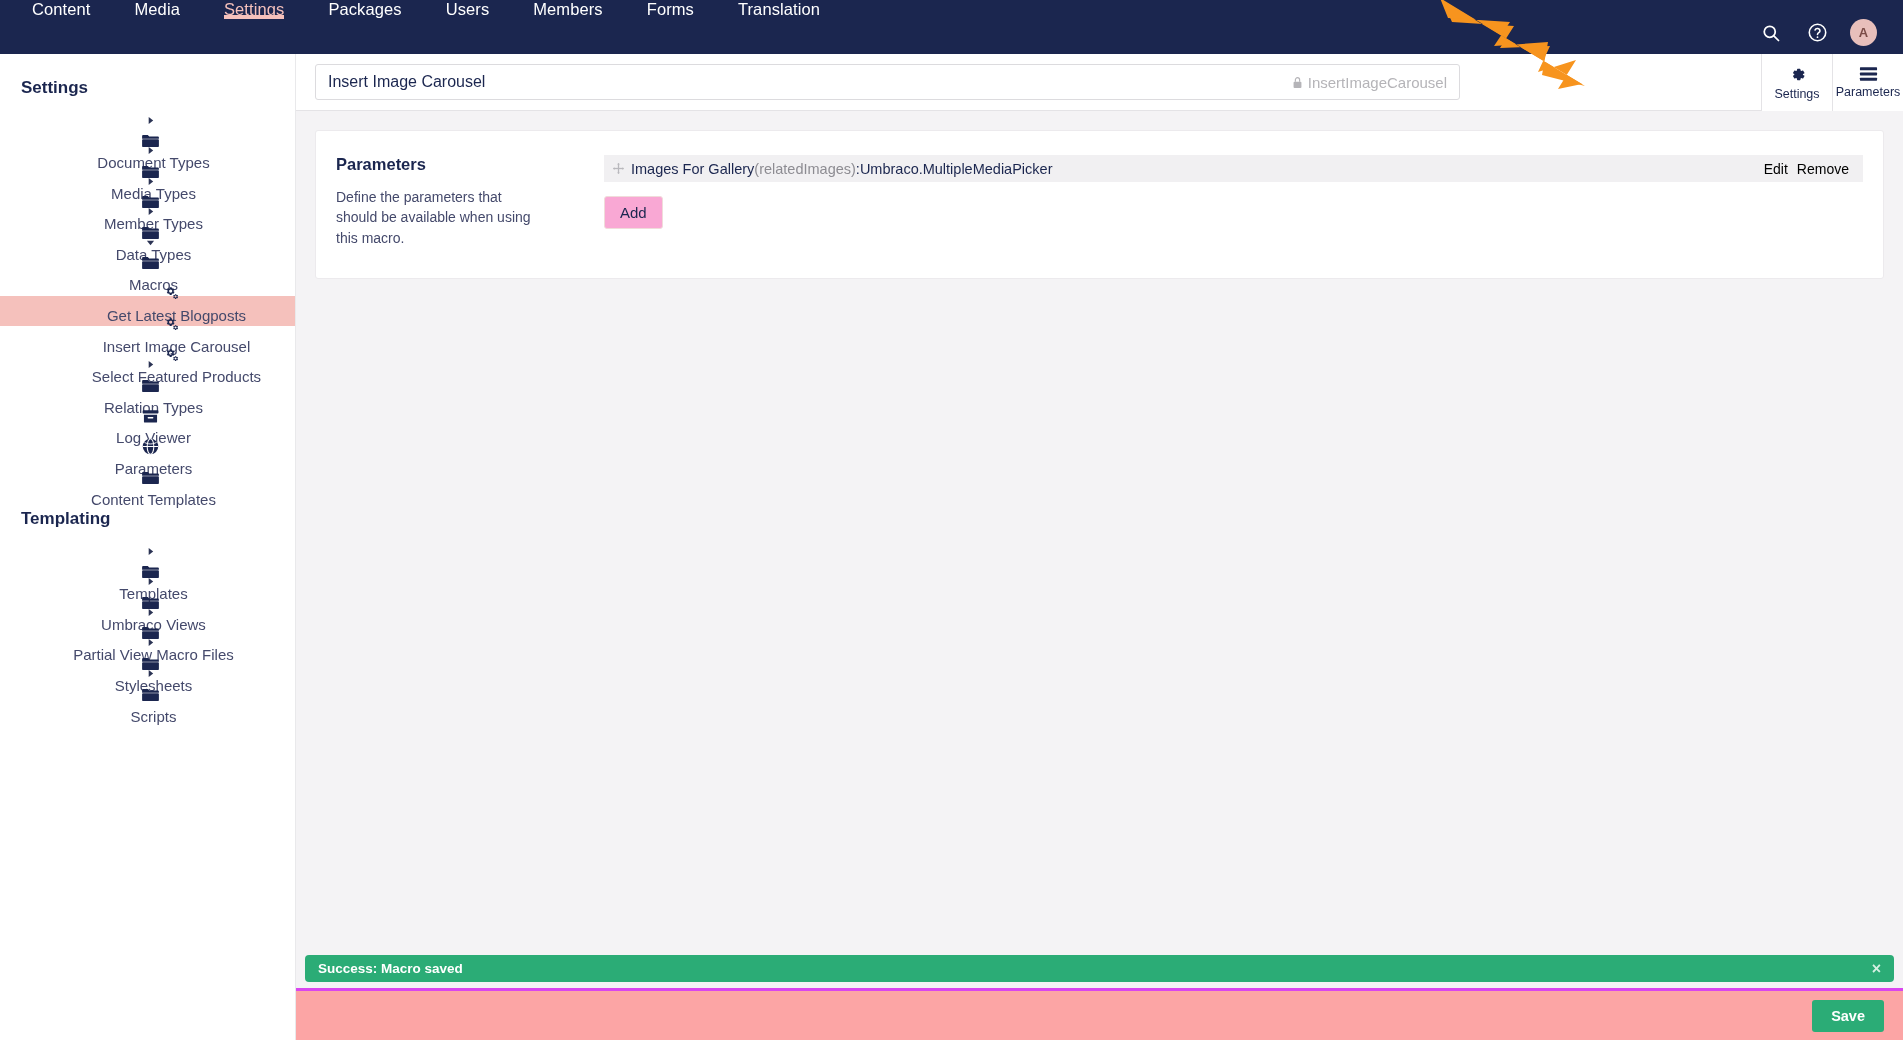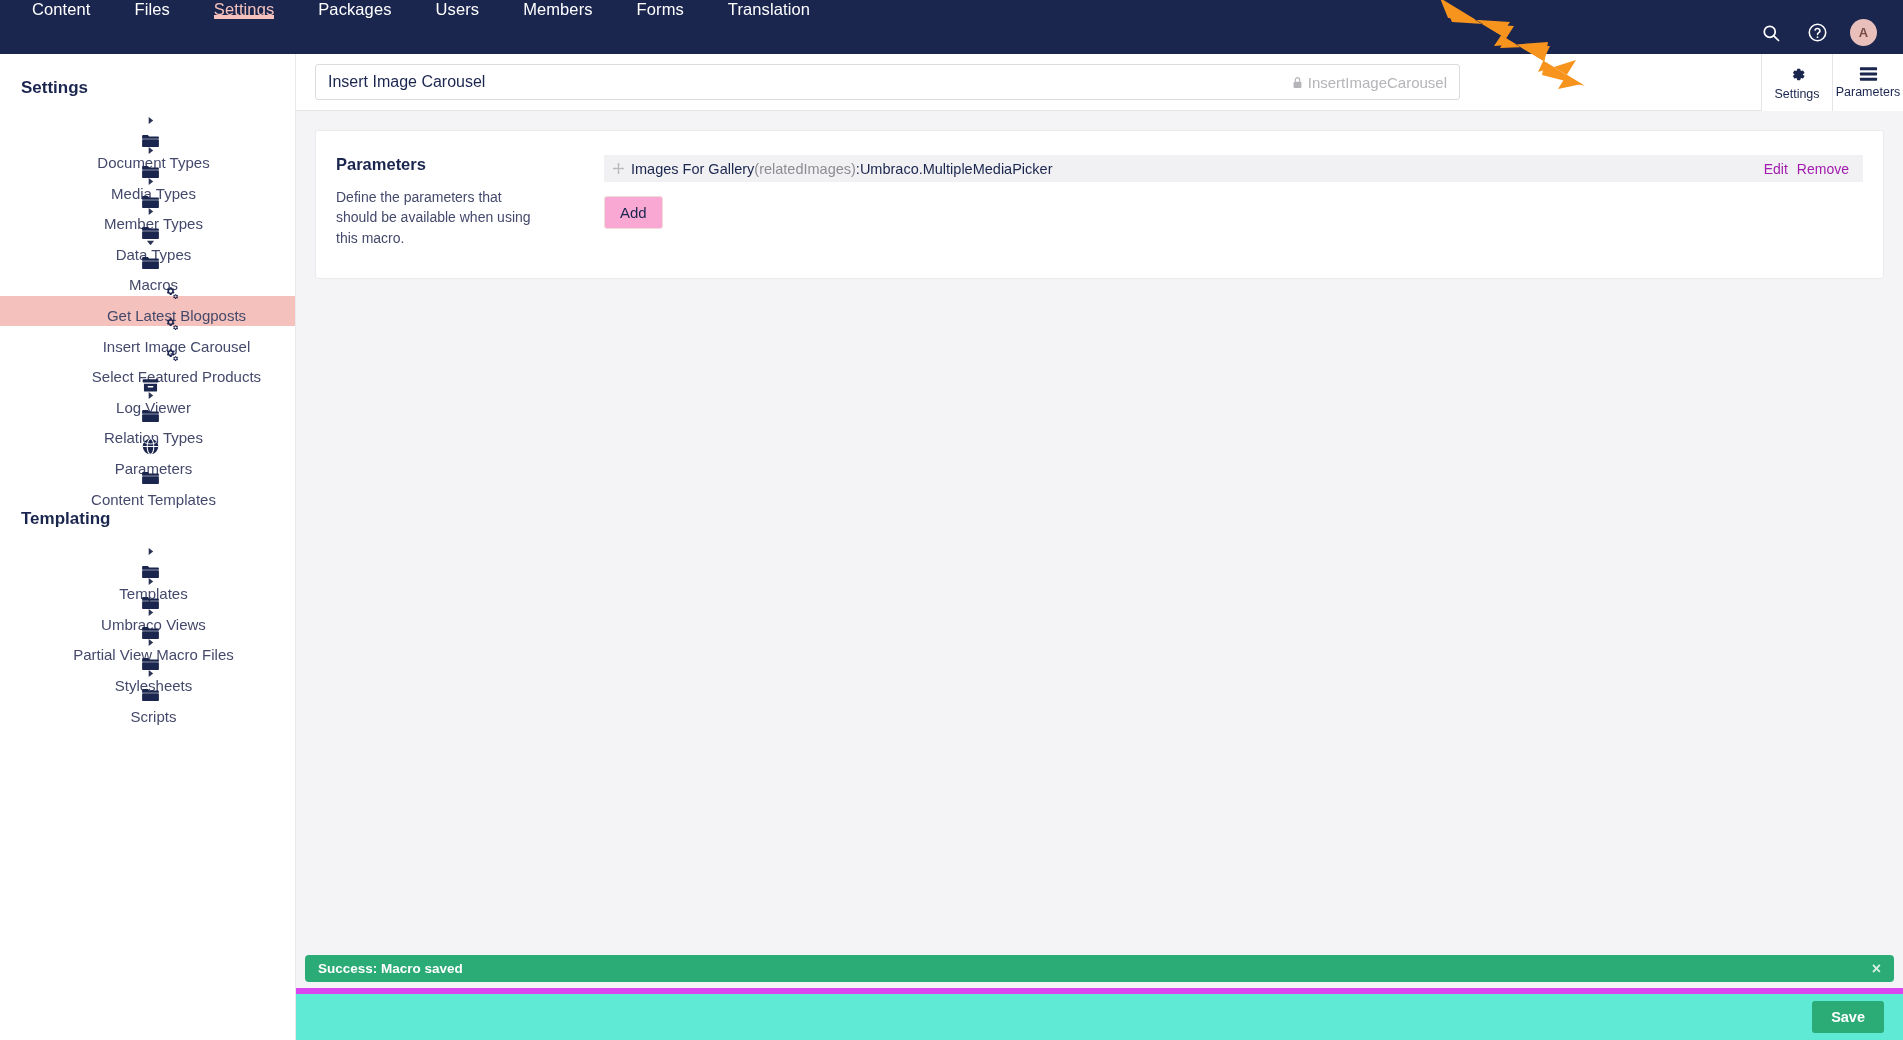--- a/index.html
+++ b/index.html
@@ -186,21 +186,21 @@
     margin-bottom: 14px;
   }
   .drag-handle {
     color: #b9b8bd; margin-right: 7px;
     display: flex; align-items: center;
     cursor: move;
   }
   .param-alias { color: #8d8c92; }
   .param-actions { margin-left: auto; display: flex; gap: 9px; }
   .param-actions a {
-    color: #a21caf; font-size: 14px;
+    color: #000000; font-size: 14px;
     text-decoration: none; cursor: pointer;
   }
   .add-btn {
     background: #f9a8d4;
     border: 1px solid #f0dcda;
     border-radius: 3px;
     color: #1b264f;
     font-size: 15px;
     font-family: "Liberation Sans", sans-serif;
     padding: 7px 15px;
@@ -222,22 +222,22 @@
   }
   .notification .close {
     margin-left: auto;
     color: #d6f0e3; font-size: 16px;
     cursor: pointer; line-height: 1;
   }
 
   .footer-bar {
     position: absolute; left: 0; right: 0; bottom: 0;
     height: 52px;
-    background: #5eead4;
-    border-top: 6px solid #d946ef;
+    background: #fca5a5;
+    border-top: 3px solid #d946ef;
     display: flex; align-items: center; justify-content: flex-end;
     padding-right: 19px;
   }
   .save-btn {
     background: #2bac76;
     border: 0; border-radius: 3px;
     color: #fff; font-size: 14.5px; font-weight: 700;
     font-family: "Liberation Sans", sans-serif;
     padding: 8px 19px;
     cursor: pointer;
@@ -253,21 +253,21 @@
   }
 </style>
 </head>
 <body>
 
 <div id="app">
 
   <div class="topnav">
     <div class="nav-items" id="nav-items">
         <div class="nav-item">Content</div>
-        <div class="nav-item">Files</div>
+        <div class="nav-item">Media</div>
         <div class="nav-item active">Settings</div>
         <div class="nav-item">Packages</div>
         <div class="nav-item">Users</div>
         <div class="nav-item">Members</div>
         <div class="nav-item">Forms</div>
         <div class="nav-item">Translation</div>
       </div>
     <div class="nav-right">
       <div class="nav-icon">
         <svg width="20" height="20" viewBox="0 0 24 24" fill="none" stroke="#ffffff" stroke-width="2.1">
@@ -397,47 +397,47 @@
           </span>
           <span class="tree-icon">
             <svg width="16" height="15" viewBox="0 0 18 17" fill="#1b264f">
               <path d="M11.6 6.6l-.95-.55a4.1 4.1 0 0 0 0-.6l.95-.55a.36.36 0 0 0 .15-.45l-.9-1.55a.36.36 0 0 0-.45-.15l-1 .36a4.2 4.2 0 0 0-.52-.3l-.16-1.07a.36.36 0 0 0-.36-.3H6.6a.36.36 0 0 0-.36.3l-.16 1.07c-.18.09-.35.19-.52.3l-1-.36a.36.36 0 0 0-.45.15l-.9 1.55a.36.36 0 0 0 .15.45l.95.55a4.1 4.1 0 0 0 0 .6l-.95.55a.36.36 0 0 0-.15.45l.9 1.55c.09.16.28.22.45.15l1-.36c.17.11.34.21.52.3l.16 1.07c.03.17.18.3.36.3h1.76c.18 0 .33-.13.36-.3l.16-1.07c.18-.09.35-.19.52-.3l1 .36c.17.07.36.01.45-.15l.9-1.55a.36.36 0 0 0-.15-.45zM7.48 7.6a1.85 1.85 0 1 1 0-3.7 1.85 1.85 0 0 1 0 3.7z"></path>
               <path d="M15.7 12.5l-.6-.35a2.6 2.6 0 0 0 0-.38l.6-.35a.23.23 0 0 0 .1-.28l-.57-.98a.23.23 0 0 0-.28-.1l-.63.23a2.7 2.7 0 0 0-.33-.19l-.1-.68a.23.23 0 0 0-.23-.19h-1.12a.23.23 0 0 0-.23.19l-.1.68c-.11.06-.22.12-.33.19l-.63-.23a.23.23 0 0 0-.28.1l-.57.98a.23.23 0 0 0 .1.28l.6.35a2.6 2.6 0 0 0 0 .38l-.6.35a.23.23 0 0 0-.1.28l.57.98c.06.1.18.14.28.1l.63-.23c.11.07.22.13.33.19l.1.68c.02.11.12.19.23.19h1.12c.11 0 .21-.08.23-.19l.1-.68c.11-.6.22-.12.33-.19l.63.23c.1.04.22 0 .28-.1l.57-.98a.23.23 0 0 0-.1-.28zm-2.67.63a1.17 1.17 0 1 1 0-2.34 1.17 1.17 0 0 1 0 2.34z"></path>
             </svg>
           </span>
           <span class="tree-label">Select Featured Products</span>
         </div>
         <div class="tree-row">
+          <span class="caret">
+            <svg width="9" height="9" viewBox="0 0 10 10" fill="#2b3354">
+              <path d="M3 1v8l5-4z"></path>
+            </svg>
+          </span>
+          <span class="tree-icon">
+            <svg width="17" height="14" viewBox="0 0 18 15" fill="#1b264f">
+              <path d="M0 2.2A1.1 1.1 0 0 1 1.1 1.1h5l1.5 1.6H17a1 1 0 0 1 1 1V5H0z"></path>
+              <rect x="0" y="5.6" width="18" height="8.4" rx="0.8"></rect>
+            </svg>
+          </span>
+          <span class="tree-label">Relation Types</span>
+        </div>
+        <div class="tree-row">
           <span class="caret spacer">
             <svg width="9" height="9" viewBox="0 0 10 10" fill="#2b3354">
               <path d="M3 1v8l5-4z"></path>
             </svg>
           </span>
           <span class="tree-icon">
             <svg width="17" height="15" viewBox="0 0 18 16" fill="#1b264f">
               <rect x="0.6" y="1.4" width="16.8" height="3.4" rx="0.7"></rect>
               <path d="M2 6.2h14v7.3a1 1 0 0 1-1 1H3a1 1 0 0 1-1-1z"></path>
               <rect x="6" y="8.4" width="6" height="1.7" rx="0.5" fill="#ffffff"></rect>
             </svg>
           </span>
           <span class="tree-label">Log Viewer</span>
-        </div>
-        <div class="tree-row">
-          <span class="caret">
-            <svg width="9" height="9" viewBox="0 0 10 10" fill="#2b3354">
-              <path d="M3 1v8l5-4z"></path>
-            </svg>
-          </span>
-          <span class="tree-icon">
-            <svg width="17" height="14" viewBox="0 0 18 15" fill="#1b264f">
-              <path d="M0 2.2A1.1 1.1 0 0 1 1.1 1.1h5l1.5 1.6H17a1 1 0 0 1 1 1V5H0z"></path>
-              <rect x="0" y="5.6" width="18" height="8.4" rx="0.8"></rect>
-            </svg>
-          </span>
-          <span class="tree-label">Relation Types</span>
         </div>
         <div class="tree-row">
           <span class="caret spacer">
             <svg width="9" height="9" viewBox="0 0 10 10" fill="#2b3354">
               <path d="M3 1v8l5-4z"></path>
             </svg>
           </span>
           <span class="tree-icon">
             <svg width="17" height="17" viewBox="0 0 18 18" fill="#1b264f">
               <circle cx="9" cy="9" r="8.2"></circle>

